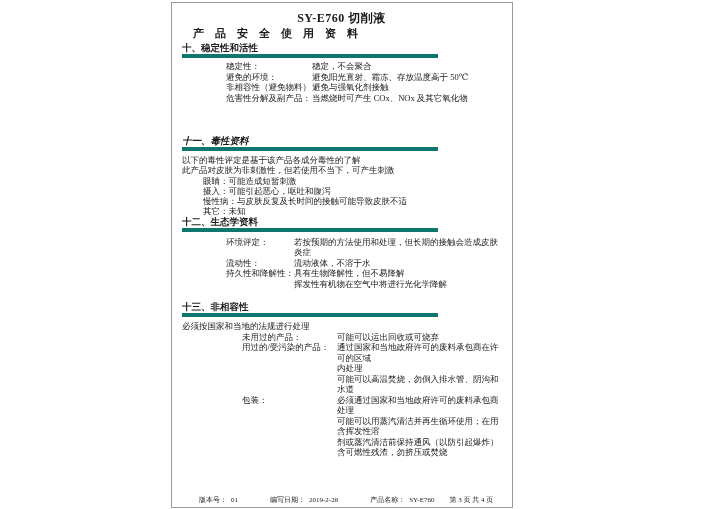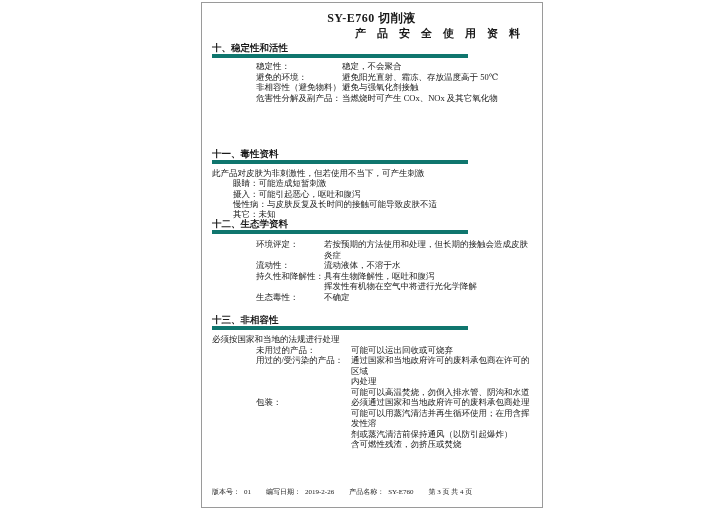--- a/index.html
+++ b/index.html
@@ -6,38 +6,38 @@
   body {
     width: 720px; height: 509px;
     background: #ffffff;
     position: relative;
     overflow: hidden;
     font-family: "Liberation Serif", "DejaVu Serif", serif;
     color: #1a1a1a;
   }
   .page {
     position: absolute;
-    left: 201px; top: 2px;
+    left: 171px; top: 2px;
     width: 342px; height: 506px;
     box-sizing: border-box;
     border: 1px solid #9a9a9a;
     background: #ffffff;
     padding: 6px 11px 0 10px;
   }
   .doc-title {
     margin-top: 2px;
     text-align: center;
     font-size: 12px;
     line-height: 14px;
     font-weight: bold;
     letter-spacing: 0.5px;
   }
   .doc-subtitle {
     margin-top: 1px;
-    text-align: right;
+    text-align: left;
     font-size: 11px;
     line-height: 14px;
     font-weight: bold;
     letter-spacing: 11px;
     text-indent: 11px;
     white-space: nowrap;
   }
   .sec-heading {
     margin-top: 3px;
     width: 256px;
@@ -47,38 +47,38 @@
     border-bottom: 4px solid #0f766e;
     padding-bottom: 1px;
     white-space: nowrap;
   }
   .sec-body { font-size: 8.5px; }
   .row { display: flex; line-height: 10.5px; }
   .row .label { flex: 0 0 auto; white-space: nowrap; padding-left: 44px; }
   .row .value { white-space: pre-line; }
   .s10 .label { width: 86px; }
   .s12 .label { width: 68px; }
-  .s13 .label { width: 95px; }
+  .s13 .label { width: 95px; margin-left: 16px; }
   .line { line-height: 10.3px; }
   .indent { padding-left: 21px; }
   .mt3 { margin-top: 3px; }
   .mt4 { margin-top: 4px; }
   .mt5 { margin-top: 5px; }
-  .h11 { margin-top: 46px; }
+  .h11 { margin-top: 33px; font-style: italic; }
   .h12 { margin-top: 0; }
   .h13 { margin-top: 13px; }
   .footer {
     margin-top: 38px;
     font-size: 7px;
     line-height: 9px;
     display: flex;
     column-gap: 15px;
     white-space: nowrap;
   }
-  .footer .pair { display: flex; column-gap: 4px; }
+  .footer .pair { display: flex; column-gap: 4px; margin-left: 17px; }
 </style>
 </head>
 <body>
 
 <div class="page">
 
   <div class="doc-title">SY-E760 切削液</div>
   <div class="doc-subtitle">产品安全使用资料</div>
 
   <div class="sec-heading">十、稳定性和活性</div>
@@ -96,45 +96,42 @@
       <span class="value">避免与强氧化剂接触</span>
     </div>
     <div class="row">
       <span class="label">危害性分解及副产品：</span>
       <span class="value">当燃烧时可产生 COx、NOx 及其它氧化物</span>
     </div>
   </div>
 
   <div class="sec-heading h11">十一、毒性资料</div>
   <div class="sec-body mt4">
+    <div class="line">以下的毒性评定是基于该产品各成分毒性的了解</div>
     <div class="line">此产品对皮肤为非刺激性，但若使用不当下，可产生刺激</div>
     <div class="line indent">眼睛：可能造成短暂刺激</div>
     <div class="line indent">摄入：可能引起恶心，呕吐和腹泻</div>
     <div class="line indent">慢性病：与皮肤反复及长时间的接触可能导致皮肤不适</div>
     <div class="line indent">其它：未知</div>
   </div>
 
   <div class="sec-heading h12">十二、生态学资料</div>
   <div class="sec-body s12 mt5">
     <div class="row">
       <span class="label">环境评定：</span>
       <span class="value">若按预期的方法使用和处理，但长期的接触会造成皮肤炎症</span>
     </div>
     <div class="row">
       <span class="label">流动性：</span>
       <span class="value">流动液体，不溶于水</span>
     </div>
     <div class="row">
       <span class="label">持久性和降解性：</span>
-      <span class="value">具有生物降解性，呕吐和腹泻
+      <span class="value">具有生物降解性，但不易降解
 挥发性有机物在空气中将进行光化学降解</span>
-    </div>
-    <div class="row">
-      <span class="label">生态毒性：</span>
-      <span class="value">不确定</span>
     </div>
   </div>
 
   <div class="sec-heading h13">十三、非相容性</div>
   <div class="sec-body s13 mt4">
     <div class="line">必须按国家和当地的法规进行处理</div>
     <div class="row">
       <span class="label">未用过的产品：</span>
       <span class="value">可能可以运出回收或可烧弃</span>
     </div>

